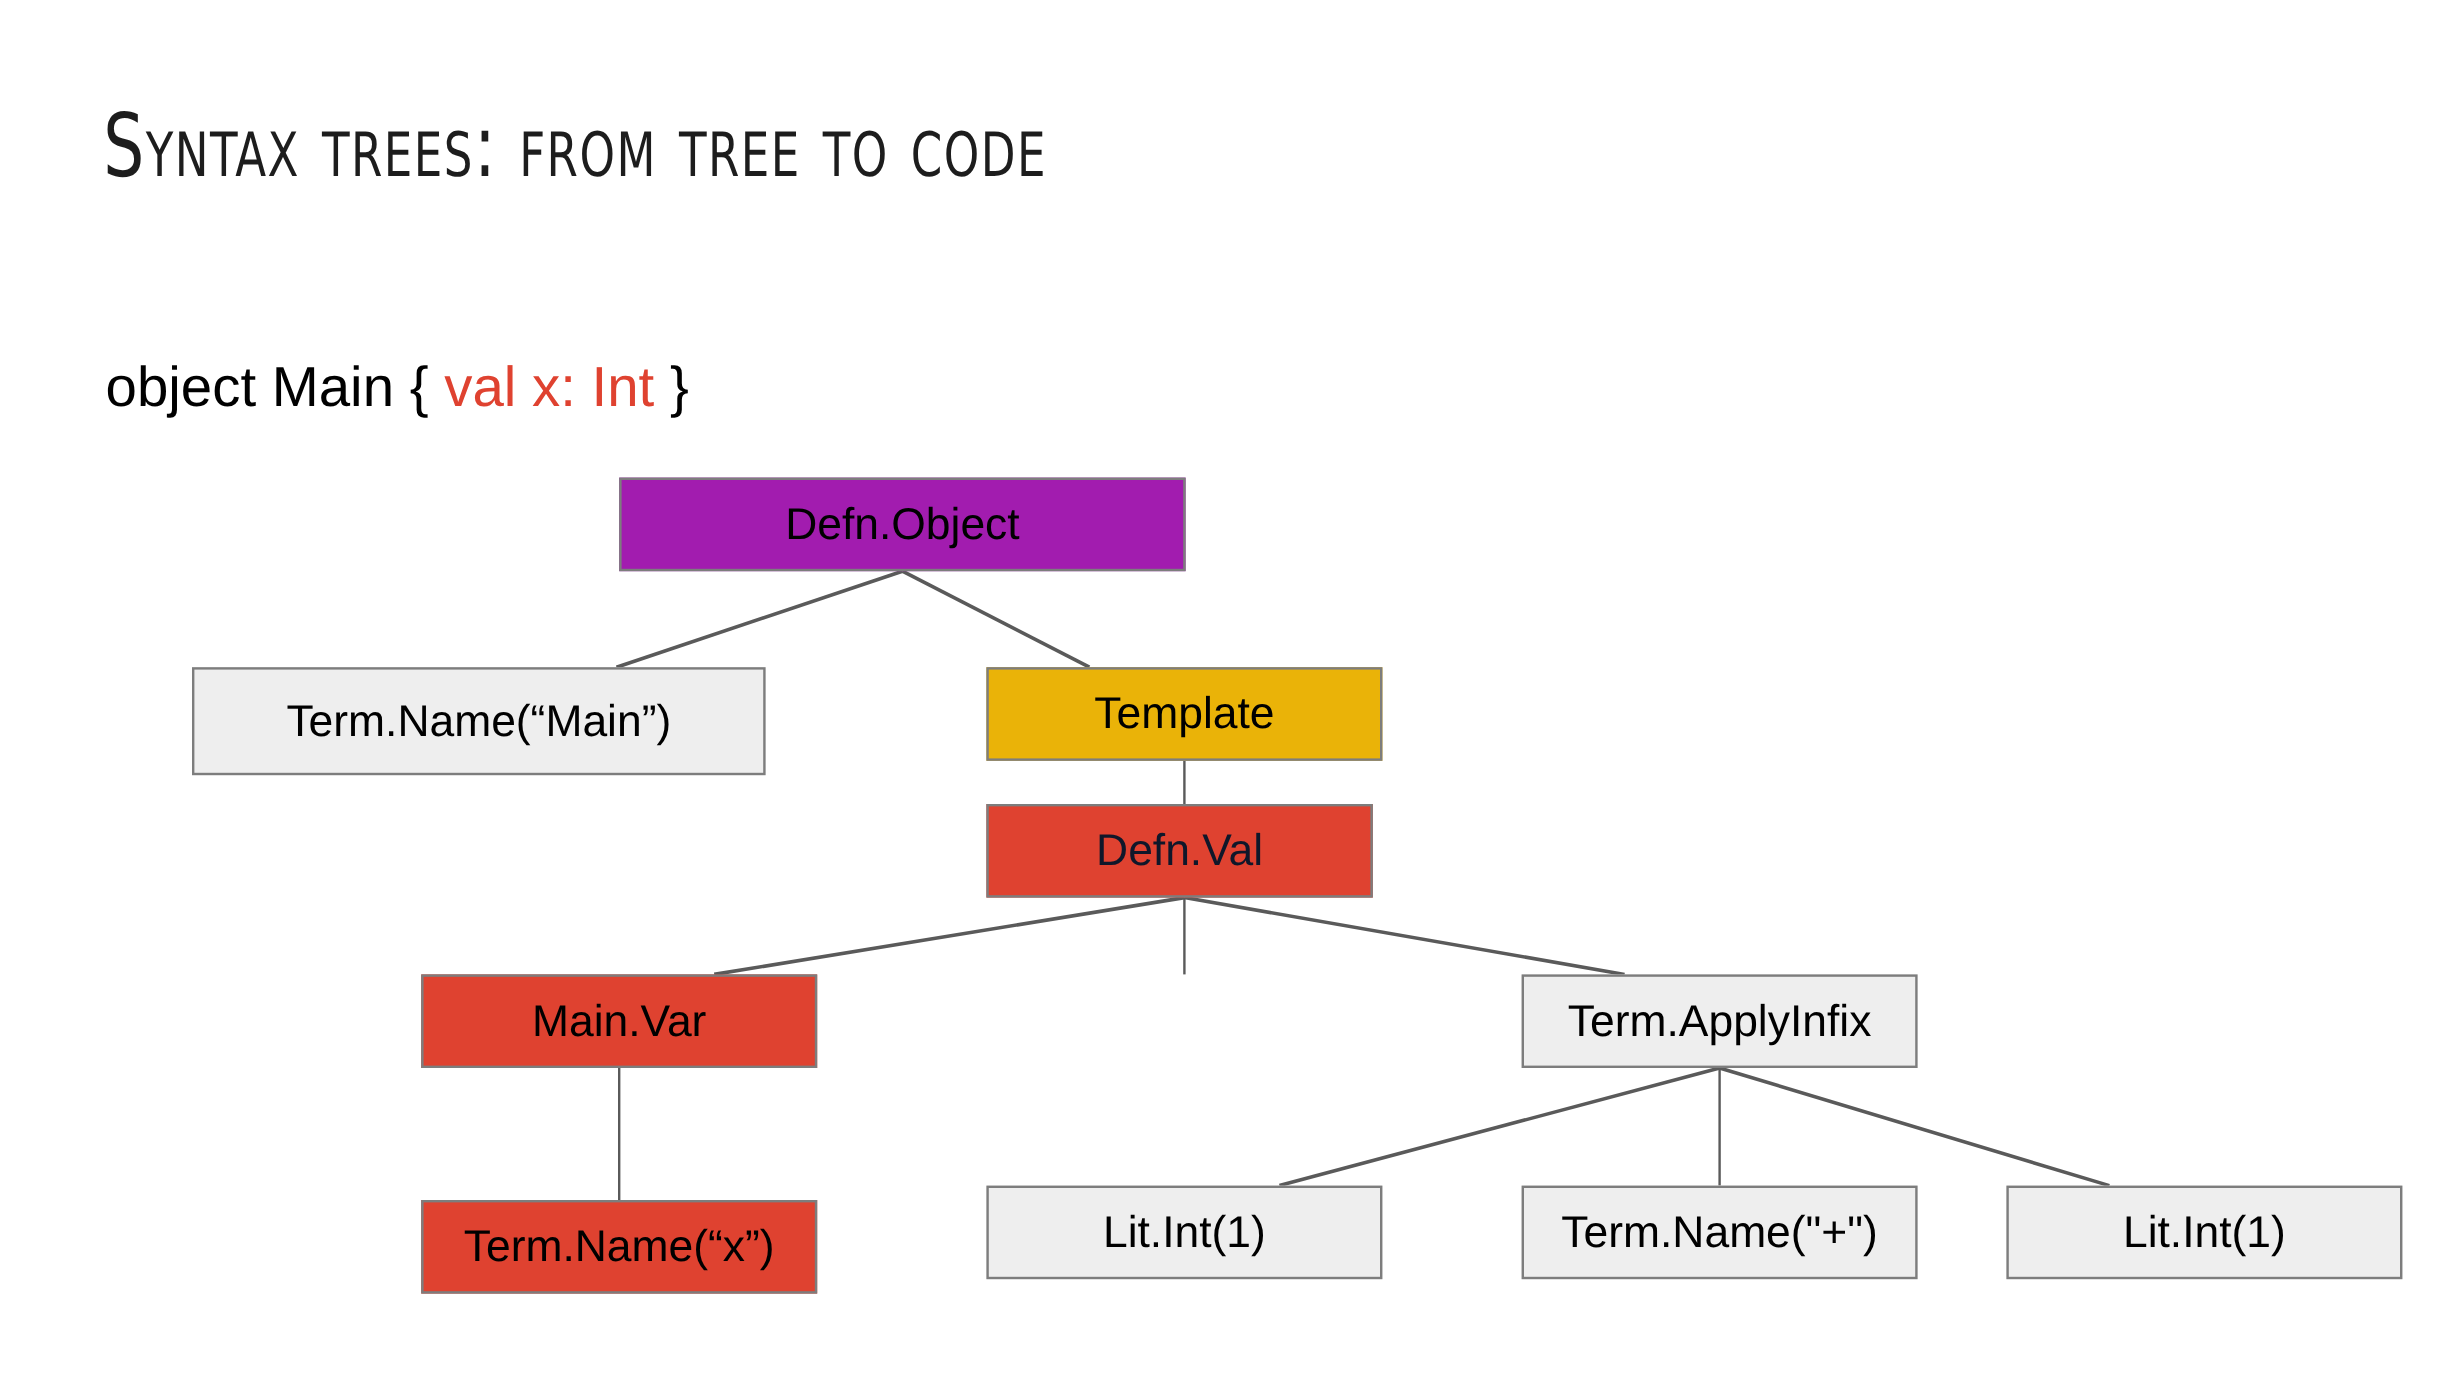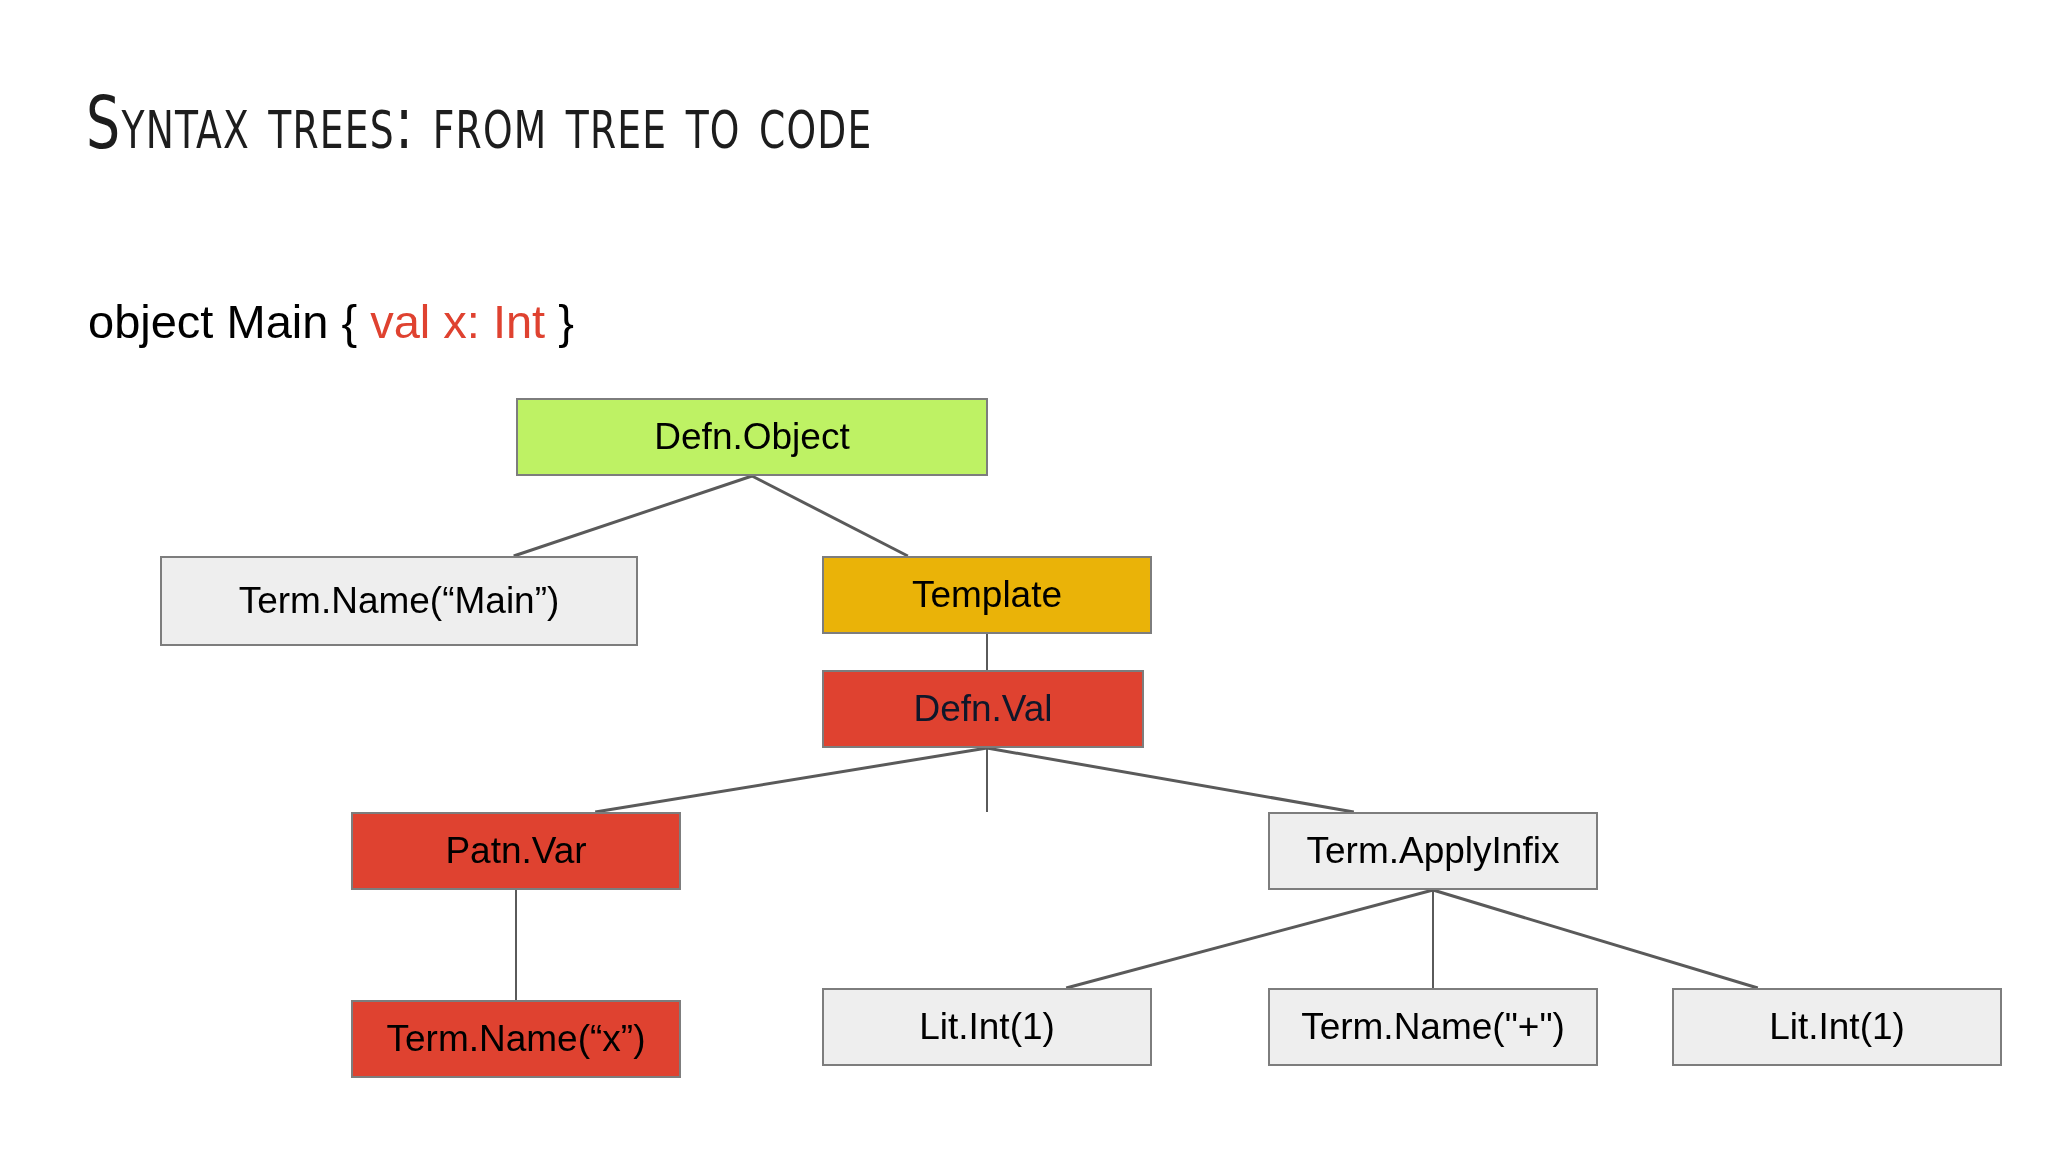--- a/index.html
+++ b/index.html
@@ -100,34 +100,34 @@
         <line x1="752" y1="476" x2="907.8" y2="556" stroke="#5a5a5a" stroke-width="3"></line>
         <line x1="987" y1="634" x2="987" y2="670" stroke="#5a5a5a" stroke-width="2"></line>
         <line x1="987" y1="748" x2="595.2" y2="812" stroke="#5a5a5a" stroke-width="3"></line>
         <line x1="987" y1="748" x2="987" y2="812" stroke="#5a5a5a" stroke-width="2"></line>
         <line x1="987" y1="748" x2="1353.8" y2="812" stroke="#5a5a5a" stroke-width="3"></line>
         <line x1="516" y1="890" x2="516" y2="1000" stroke="#5a5a5a" stroke-width="2"></line>
         <line x1="1433" y1="890" x2="1066.2" y2="988" stroke="#5a5a5a" stroke-width="3"></line>
         <line x1="1433" y1="890" x2="1433" y2="988" stroke="#5a5a5a" stroke-width="2"></line>
         <line x1="1433" y1="890" x2="1757.8" y2="988" stroke="#5a5a5a" stroke-width="3"></line>
       </svg>
-  <div class="node plain" style="left: 516px; top: 398px; width: 472px; height: 78px; background: #bef264; border-color: rgb(125, 125, 125); color: rgb(0, 0, 0);">
+  <div class="node plain" style="left: 516px; top: 398px; width: 472px; height: 78px; background: #a21caf; border-color: rgb(125, 125, 125); color: rgb(0, 0, 0);">
         <span class="node-label">Defn.Object</span>
       </div>
       <div class="node plain" style="left: 160px; top: 556px; width: 478px; height: 90px; background: rgb(238, 238, 238); border-color: rgb(125, 125, 125); color: rgb(0, 0, 0);">
         <span class="node-label">Term.Name(“Main”)</span>
       </div>
       <div class="node plain" style="left: 822px; top: 556px; width: 330px; height: 78px; background: #eab308; border-color: rgb(125, 125, 125); color: rgb(0, 0, 0);">
         <span class="node-label">Template</span>
       </div>
       <div class="node accent" style="left: 822px; top: 670px; width: 322px; height: 78px; background: rgb(223, 66, 48); border-color: rgb(125, 125, 125); color: #0f172a;">
         <span class="node-label">Defn.Val</span>
       </div>
       <div class="node accent" style="left: 351px; top: 812px; width: 330px; height: 78px; background: rgb(223, 66, 48); border-color: rgb(125, 125, 125); color: rgb(0, 0, 0);">
-        <span class="node-label">Patn.Var</span>
+        <span class="node-label">Main.Var</span>
       </div>
       <div class="node plain" style="left: 1268px; top: 812px; width: 330px; height: 78px; background: rgb(238, 238, 238); border-color: rgb(125, 125, 125); color: rgb(0, 0, 0);">
         <span class="node-label">Term.ApplyInfix</span>
       </div>
       <div class="node accent" style="left: 351px; top: 1000px; width: 330px; height: 78px; background: rgb(223, 66, 48); border-color: rgb(125, 125, 125); color: rgb(0, 0, 0);">
         <span class="node-label">Term.Name(“x”)</span>
       </div>
       <div class="node plain" style="left: 822px; top: 988px; width: 330px; height: 78px; background: rgb(238, 238, 238); border-color: rgb(125, 125, 125); color: rgb(0, 0, 0);">
         <span class="node-label">Lit.Int(1)</span>
       </div>

